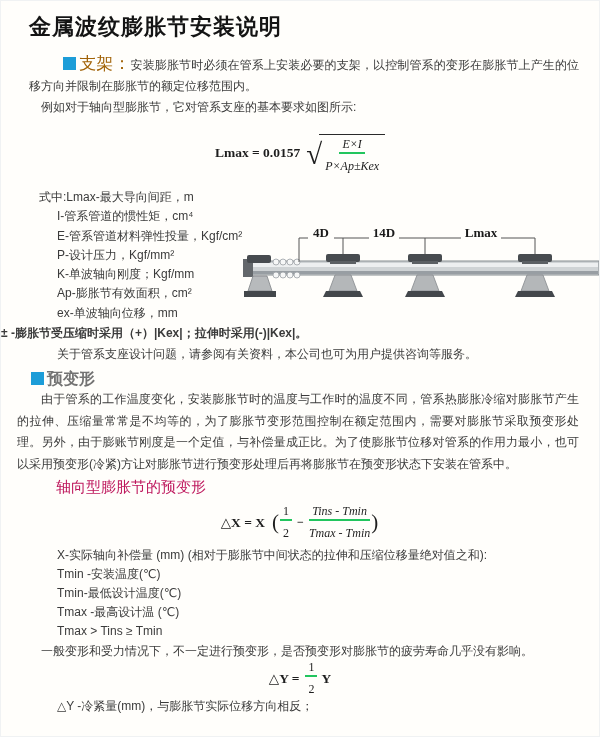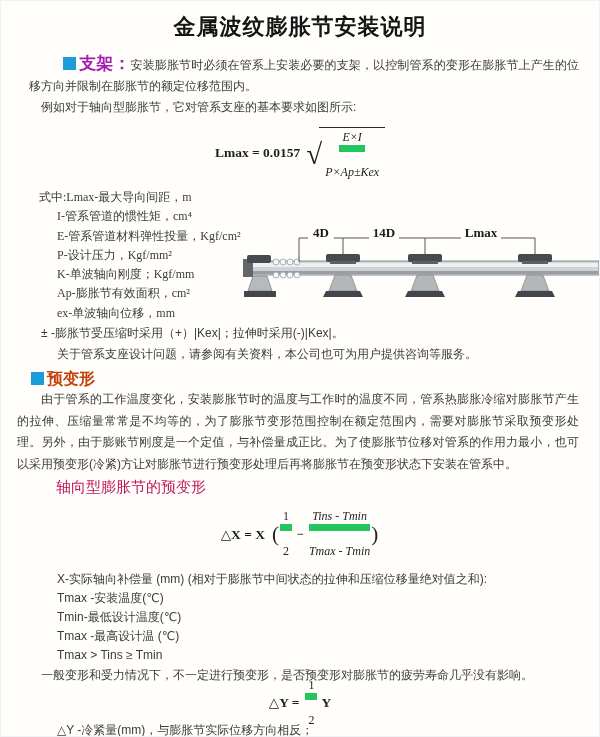--- a/index.html
+++ b/index.html
@@ -5,52 +5,52 @@
   html,body{margin:0;padding:0;background:#fff;}
   .page{
     width:600px;height:737px;box-sizing:border-box;position:relative;overflow:hidden;
     background:#fffefb;border:1px solid #f0f2f3;
     font-family:"Liberation Sans","DejaVu Sans",sans-serif;
     color:#3b3b3b;font-size:12px;padding-top:12px;
   }
   .t{margin-left:28px;margin-right:20px;}
   .title{
     font-size:22px;line-height:28px;font-weight:700;color:#141414;
-    text-align:center;margin:0 0 12px 0;letter-spacing:1px;
+    text-align:left;margin:0 0 12px 0;letter-spacing:1px;padding-left:28px;
   }
   .para{line-height:21px;text-align:justify;}
   .indent{text-indent:2em;margin-left:16px;}
   .p-first{text-indent:34px;}
-  .inline-head{color:#a21caf;font-size:17px;font-weight:700;margin-top:44px;}
+  .inline-head{color:#a16207;font-size:17px;font-weight:400;margin-top:44px;}
   .sq{display:inline-block;width:13px;height:13px;background:#1d9dd8;margin-right:3px;vertical-align:-1px;}
-  .sec-head{font-size:16px;font-weight:700;color:#c2410c;line-height:21px;margin:4px 20px 0 30px;}
+  .sec-head{font-size:16px;font-weight:700;color:#737373;line-height:21px;margin:4px 20px 0 30px;}
   .sub-head{color:#be185d;font-size:15px;font-weight:400;line-height:23px;margin-right:20px;}
   .axial-head{margin-left:55px;}
   .lateral-head{margin-left:34px;}
   
   .formula{display:flex;justify-content:center;align-items:center;
     font-family:"Liberation Serif","DejaVu Serif",serif;color:#1e1e1e;}
   .f1{height:34px;margin:18px 0;}
   .f-lhs{font-weight:700;font-size:13.5px;margin-right:6px;white-space:pre;}
   .sqrt-sign{font-size:29px;line-height:29px;font-weight:400;margin-right:-3px;transform:translateY(1px);}
   .radicand{border-top:1.5px solid #2a2a2a;padding:2px 6px 0 6px;}
   .frac{display:inline-flex;flex-direction:column;align-items:center;font-size:12px;line-height:13px;}
-  .frac .num{border-bottom:7px solid #22c55e;padding:0 3px 1px 3px;}
-  .frac .den{padding-top:14px;}
+  .frac .num{border-bottom:2px solid #22c55e;padding:0 3px 1px 3px;}
+  .frac .den{padding-top:6px;}
   .ital{font-style:italic;}
-  .f2{height:34px;margin:19px 0;}
+  .f2{height:34px;margin:7px 0;}
   .paren{font-size:21px;font-weight:400;line-height:21px;margin:0 1px;}
   .f-op{margin:0 5px;font-weight:700;}
   .f3{height:26px;margin:4px 0 4px 0;}
   .f-rhs{font-weight:700;font-size:13.5px;margin-left:4px;}
   
   .defs-wrap{position:relative;margin-left:38px;margin-right:0;}
-  .def-line{line-height:19.3px;font-family:Liberation Serif, serif;}
+  .def-line{line-height:19.3px;}
   .def-item{margin-left:18px;}
-  .pm-line{margin-left:40px;margin-right:12px;line-height:20.5px;}
+  .pm-line{margin-right:12px;line-height:20.5px;font-weight:bold;}
   .consult-line{margin-left:56px;margin-right:12px;line-height:20.5px;}
   .diagram{position:absolute;left:204px;top:30px;}
   .dim-label{font-family:"Liberation Serif","DejaVu Serif",serif;font-weight:700;font-size:13px;fill:#1a1a1a;}
   
   .explain{line-height:20.5px;}
   .axial-item{margin-left:56px;line-height:19px;}
   .note-line{line-height:20.5px;}
   .lat-explain{margin-left:56px;line-height:20px;}
 </style>
 </head>
@@ -161,21 +161,21 @@
     </span>
     <span class="f-op">−</span>
     <span class="frac ital">
       <span class="num">Tins - Tmin</span>
       <span class="den">Tmax - Tmin</span>
     </span>
     <span class="paren">)</span>
   </div>
 
   <div class="axial-item">X-实际轴向补偿量 (mm) (相对于膨胀节中间状态的拉伸和压缩位移量绝对值之和):</div>
-  <div class="axial-item">Tmax -安装温度(℃)</div>
+  <div class="axial-item">Tmin -安装温度(℃)</div>
   <div class="axial-item">Tmin-最低设计温度(℃)</div>
   <div class="axial-item">Tmax -最高设计温 (℃)</div>
   <div class="axial-item">Tmax &gt; Tins ≥ Tmin</div>
   <div class="t para indent note-line">一般变形和受力情况下，不一定进行预变形，是否预变形对膨胀节的疲劳寿命几乎没有影响。</div>
 
 
   <div class="formula f3">
     <span class="f-lhs">△Y =</span>
     <span class="frac">
       <span class="num">1</span>

